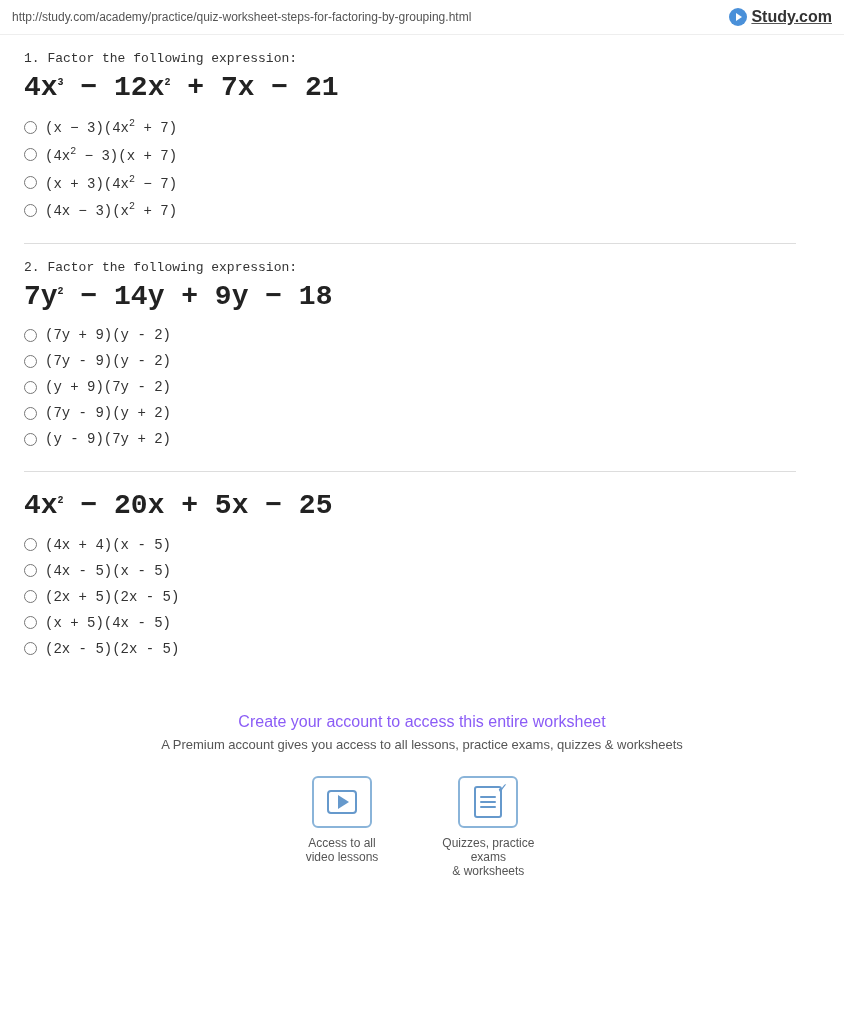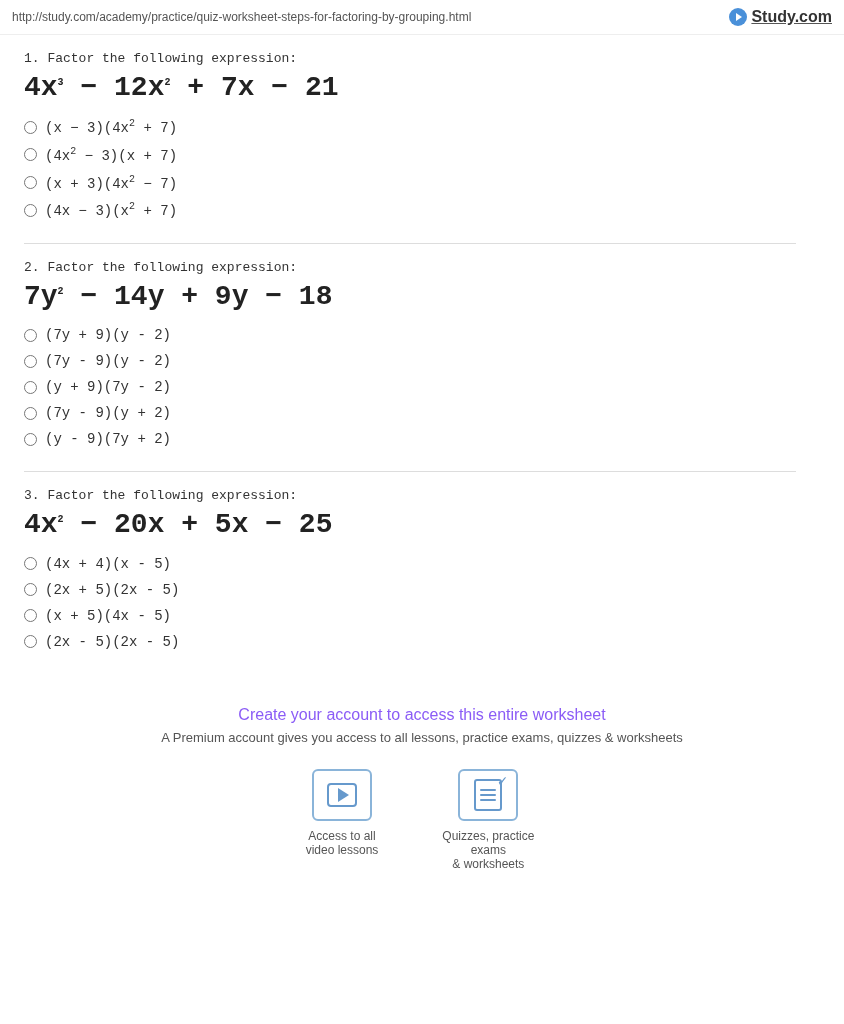--- a/index.html
+++ b/index.html
@@ -270,26 +270,29 @@
             <span class="option-text">(7y - 9)(y + 2)</span>
           </li>
           <li class="option-item">
             <span class="radio-circle"></span>
             <span class="option-text">(y - 9)(7y + 2)</span>
           </li>
         </ul>
       </div>
       <hr class="divider">
       <div class="question-block">
-        <div class="question-label">3. Factor the following expression:</div>
         <div class="expression-large">4x<sup>2</sup> − 20x + 5x − 25</div>
         <ul class="option-list">
           <li class="option-item">
             <span class="radio-circle"></span>
             <span class="option-text">(4x + 4)(x - 5)</span>
+          </li>
+          <li class="option-item">
+            <span class="radio-circle"></span>
+            <span class="option-text">(4x - 5)(x - 5)</span>
           </li>
           <li class="option-item">
             <span class="radio-circle"></span>
             <span class="option-text">(2x + 5)(2x - 5)</span>
           </li>
           <li class="option-item">
             <span class="radio-circle"></span>
             <span class="option-text">(x + 5)(4x - 5)</span>
           </li>
           <li class="option-item">

